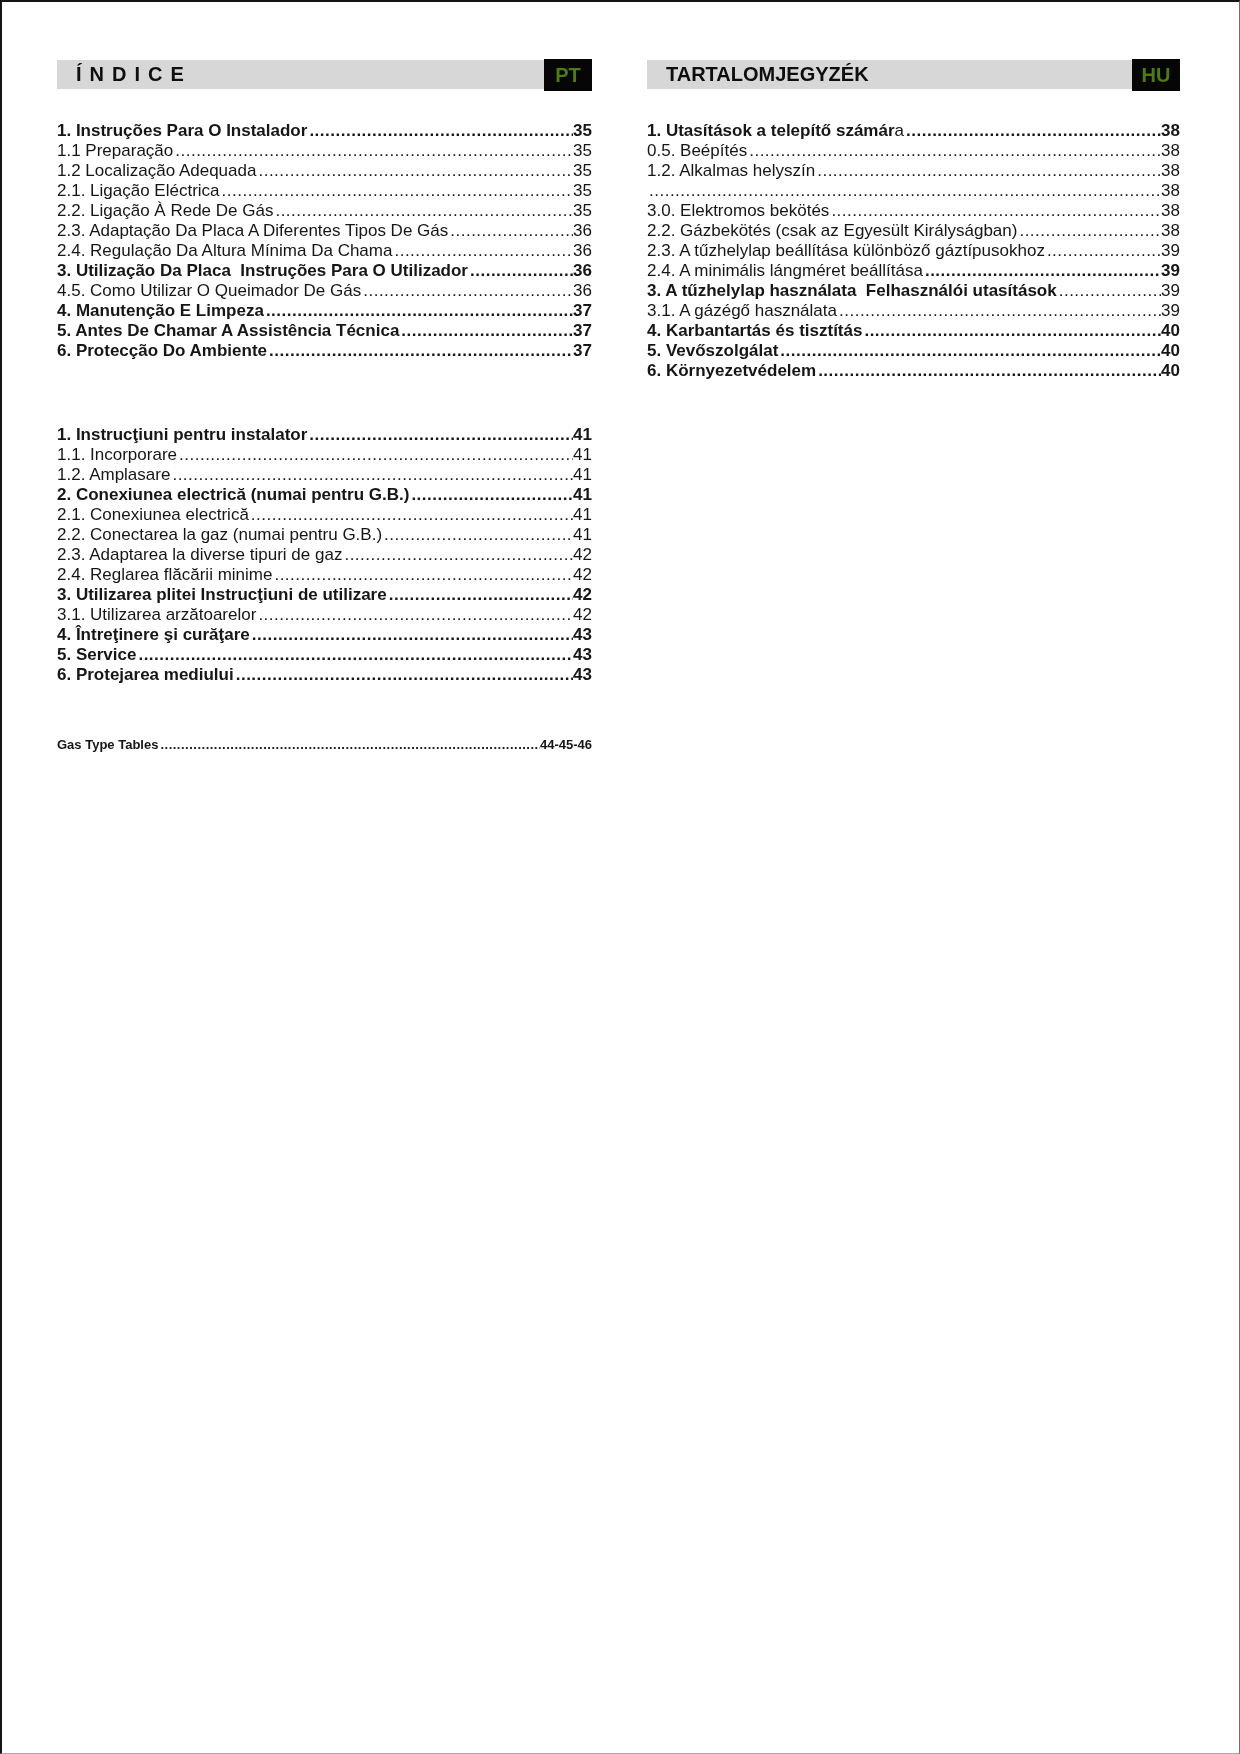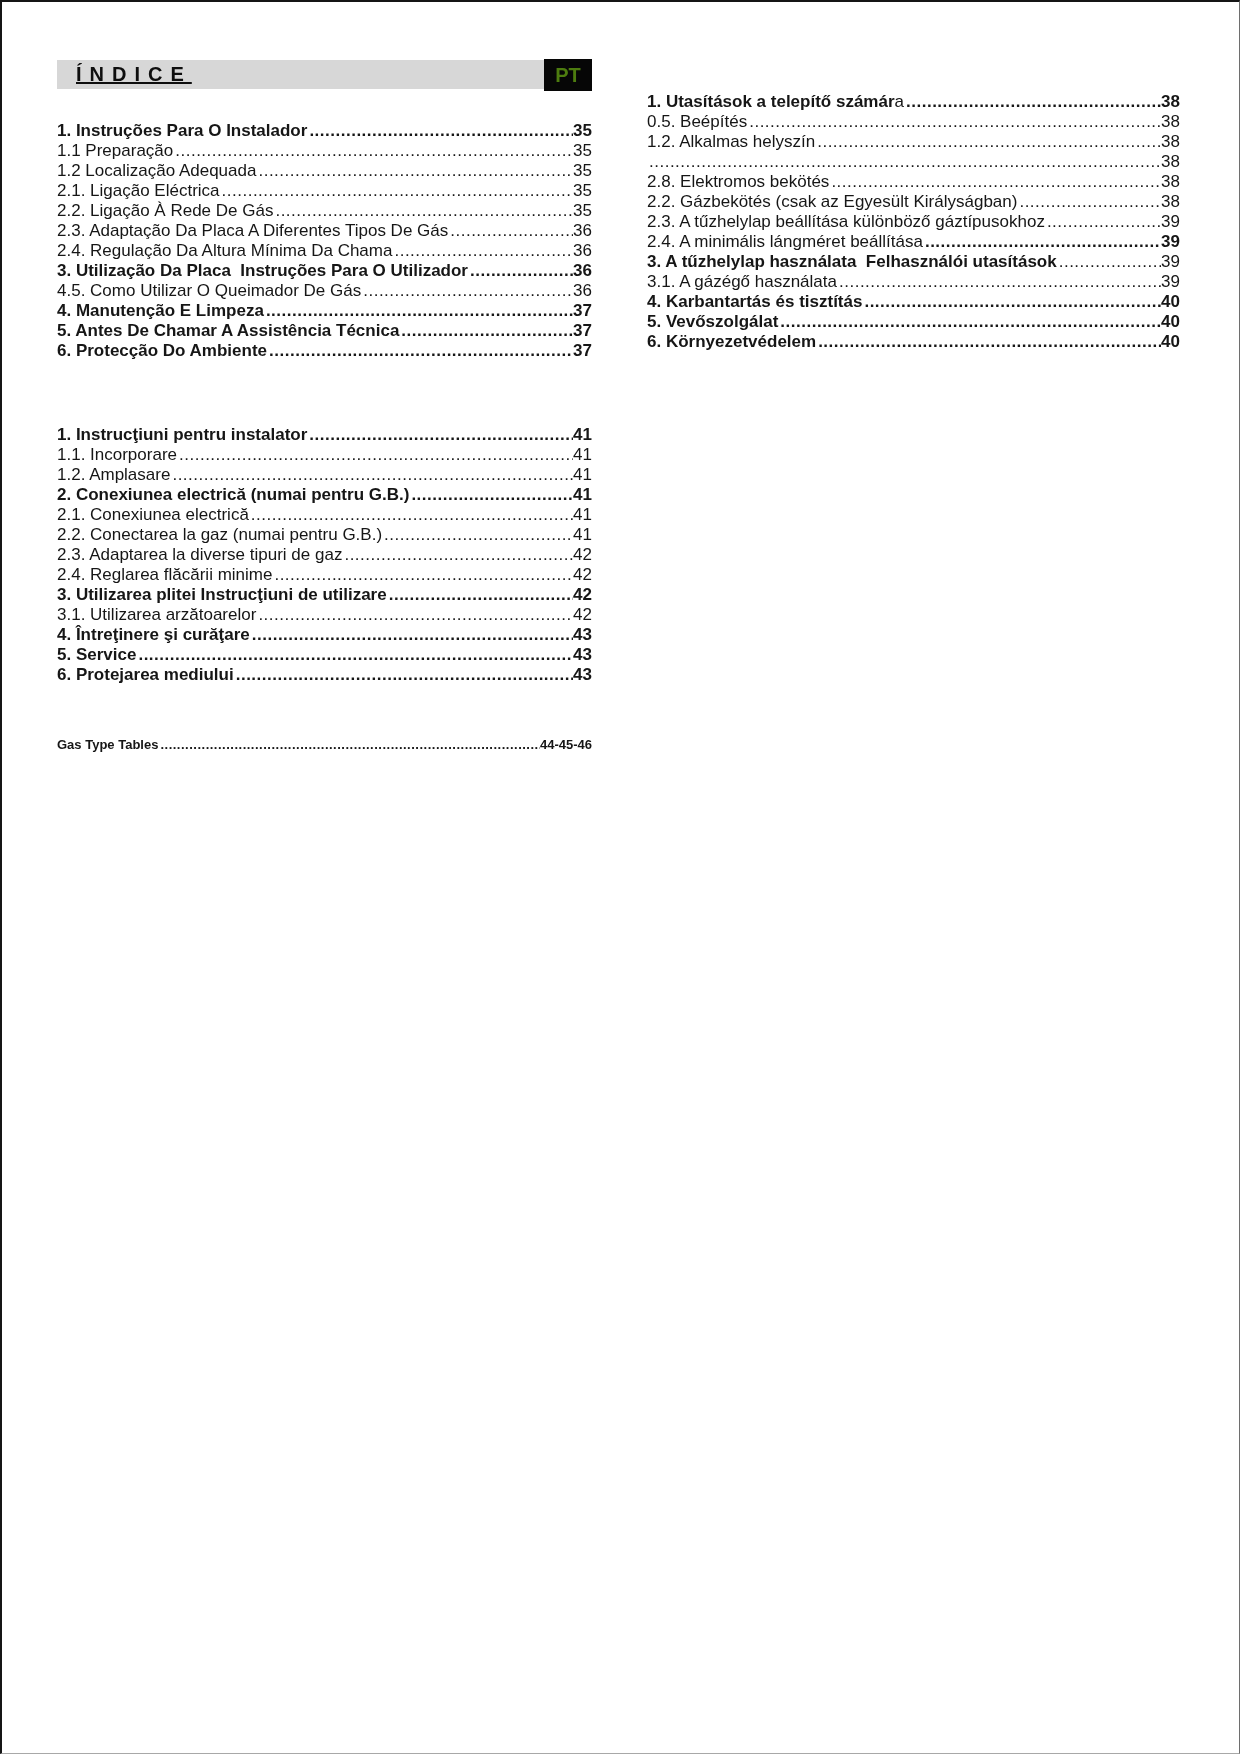--- a/index.html
+++ b/index.html
@@ -24,21 +24,21 @@
   #sec-hu { left: 647px; top: 60px;  width: 533px; }
   #sec-ro { left: 57px;  top: 393px; width: 535px; }
 
   .hdr { display: flex; align-items: flex-start; height: 29px; }
   .hdr-bar {
     flex: 1; height: 29px; background: #d7d7d7;
     display: flex; align-items: center;
     padding-left: 19px; box-sizing: border-box;
   }
   .hdr-title { font-weight: bold; font-size: 20px; color: #0e0e0e; }
-  .tracked { letter-spacing: 8px; text-decoration: underline; }
+  .tracked { letter-spacing: 8px; }
   .badge {
     width: 48px; height: 32px; margin-top: -1px;
     background: #060606; color: #4d7c0f;
     font-weight: bold; font-size: 20px;
     display: flex; align-items: center; justify-content: center;
     flex-shrink: 0;
   }
 
   .list { margin-top: 32px; }
   .row { display: flex; font-size: 17px; line-height: 20px; height: 20px; }
@@ -125,20 +125,26 @@
       </div>
       <div class="row">
         <span class="label b"><span>6. Protecção Do Ambiente</span></span>
         <span class="leader dots b">............................................................................................................................................................................................................................</span>
         <span class="pg b">37</span>
       </div>
     </div>
 </div>
 
 <div class="section" id="sec-hu">
+  <div class="hdr">
+    <div class="hdr-bar">
+      <span class="hdr-title">TARTALOMJEGYZÉK</span>
+    </div>
+    <div class="badge">HU</div>
+  </div>
   <div class="list">
       <div class="row">
         <span class="label b"><span>1. Utasítások a telepítő számár</span><span class="reg">a</span></span>
         <span class="leader dots b">............................................................................................................................................................................................................................</span>
         <span class="pg b">38</span>
       </div>
       <div class="row">
         <span class="label"><span>0.5. Beépítés</span></span>
         <span class="leader dots">............................................................................................................................................................................................................................</span>
         <span class="pg">38</span>
@@ -146,21 +152,21 @@
       <div class="row">
         <span class="label"><span>1.2. Alkalmas helyszín</span></span>
         <span class="leader dots">............................................................................................................................................................................................................................</span>
         <span class="pg">38</span>
       </div>
       <div class="row">
         <span class="leader dots">............................................................................................................................................................................................................................</span>
         <span class="pg">38</span>
       </div>
       <div class="row">
-        <span class="label"><span>2.8. Elektromos bekötés</span></span>
+        <span class="label"><span>3.0. Elektromos bekötés</span></span>
         <span class="leader dots">............................................................................................................................................................................................................................</span>
         <span class="pg">38</span>
       </div>
       <div class="row">
         <span class="label"><span>2.2. Gázbekötés (csak az Egyesült Királyságban)</span></span>
         <span class="leader dots">............................................................................................................................................................................................................................</span>
         <span class="pg">38</span>
       </div>
       <div class="row">
         <span class="label"><span>2.3. A tűzhelylap beállítása különböző gáztípusokhoz</span></span>

